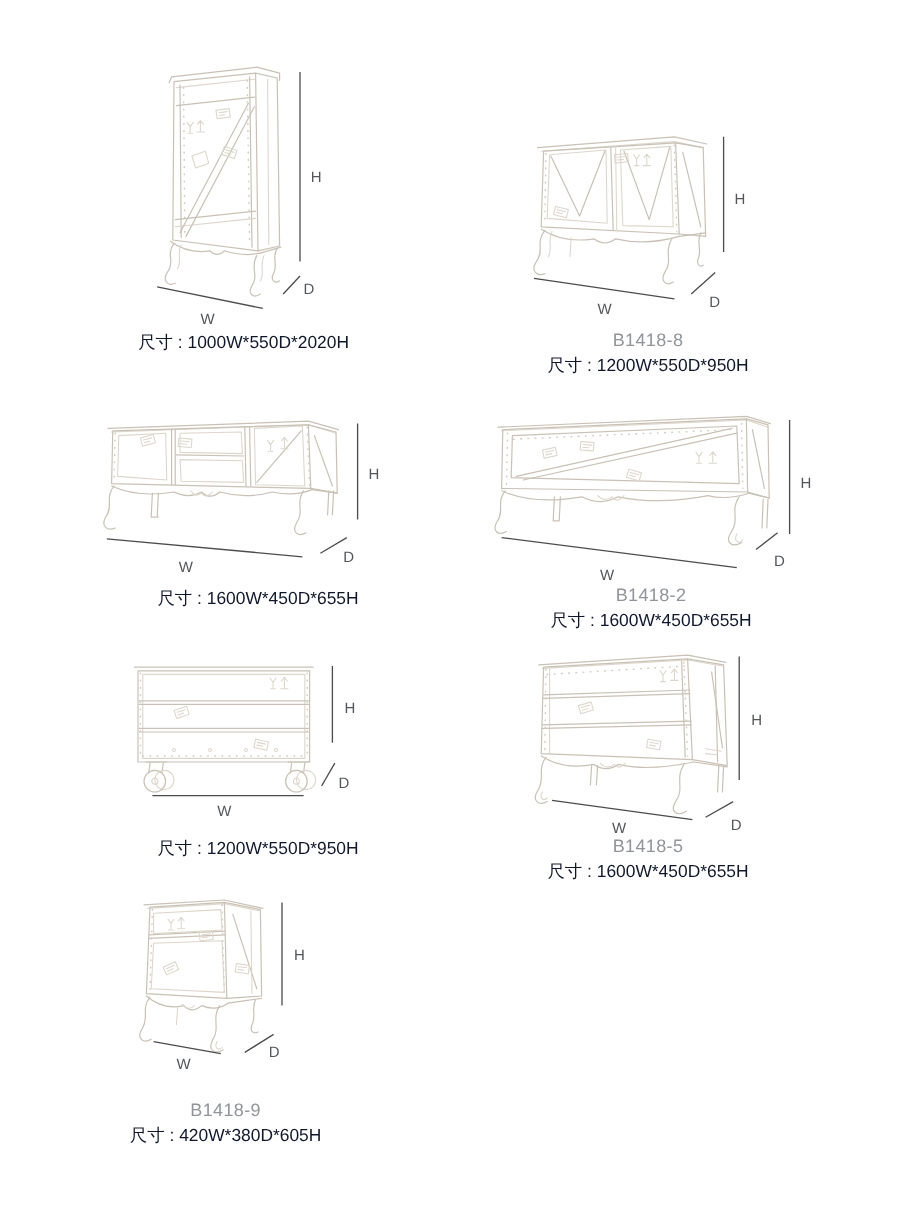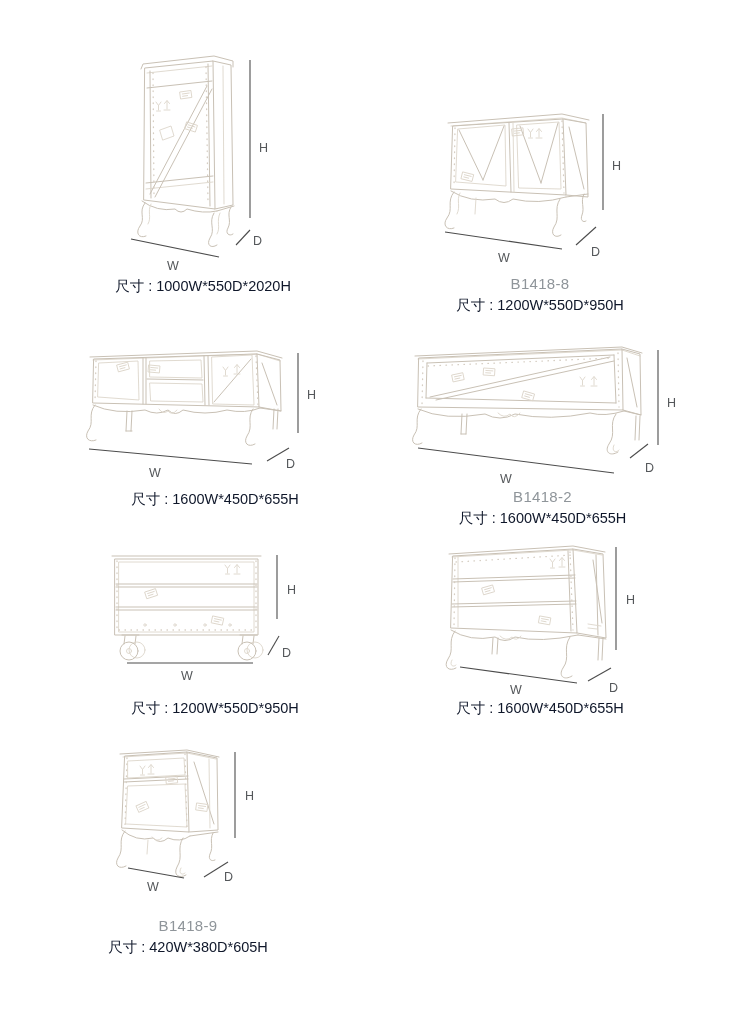--- a/index.html
+++ b/index.html
@@ -300,20 +300,21 @@
     </g>
     <g>
       <line class="dim" x1="60" y1="125" x2="177" y2="141"></line>
       <text class="dimtext" x="110" y="152">W</text>
     </g>
     <g>
       <line class="dim" x1="188" y1="139" x2="211" y2="126"></line>
       <text class="dimtext" x="209" y="150">D</text>
     </g>
   </svg>
+  <div class="model">B1418-5</div>
   <div class="size"><span>尺寸 : </span><span>1600W*450D*655H</span></div>
 </div>
 
 <div class="card" style="left:48px;top:748px;width:280px;">
   <svg class="sketch" width="280" height="168" viewBox="0 0 280 168">
     <g>
       <path class="sk" d="M72,6 L139,2 L171,9"></path>
       <path class="sk2" d="M75,9 L139,5 L168,11"></path>
       <path class="sk" d="M77,8 L139,4 L141,84 L74,80 Z"></path>
       <path class="sk" d="M139,4 L169,10 L170,82 L141,84"></path>

